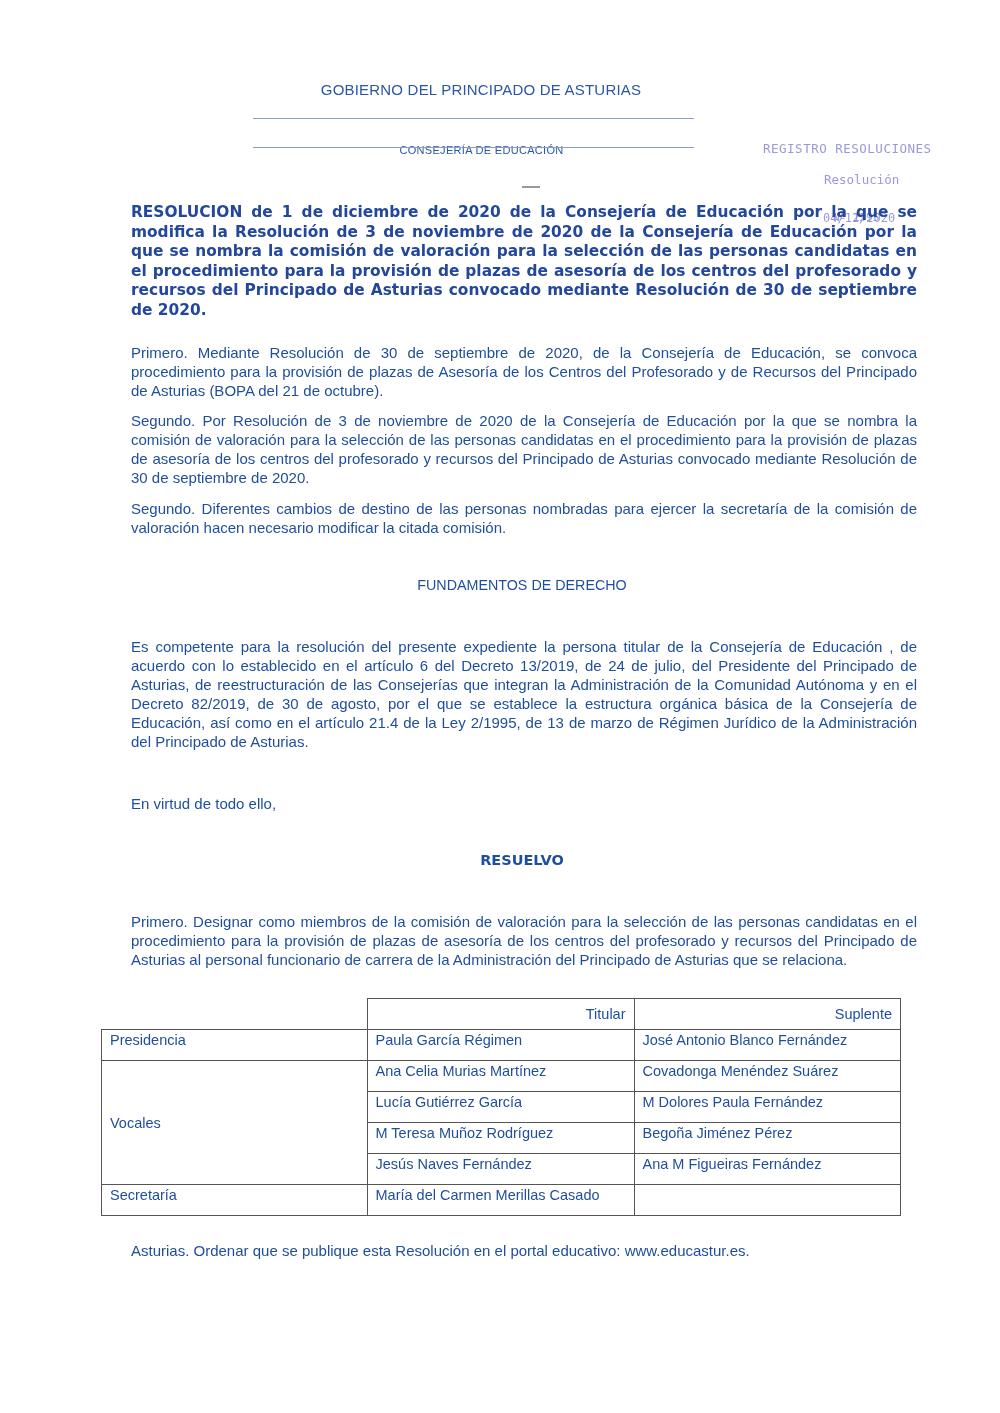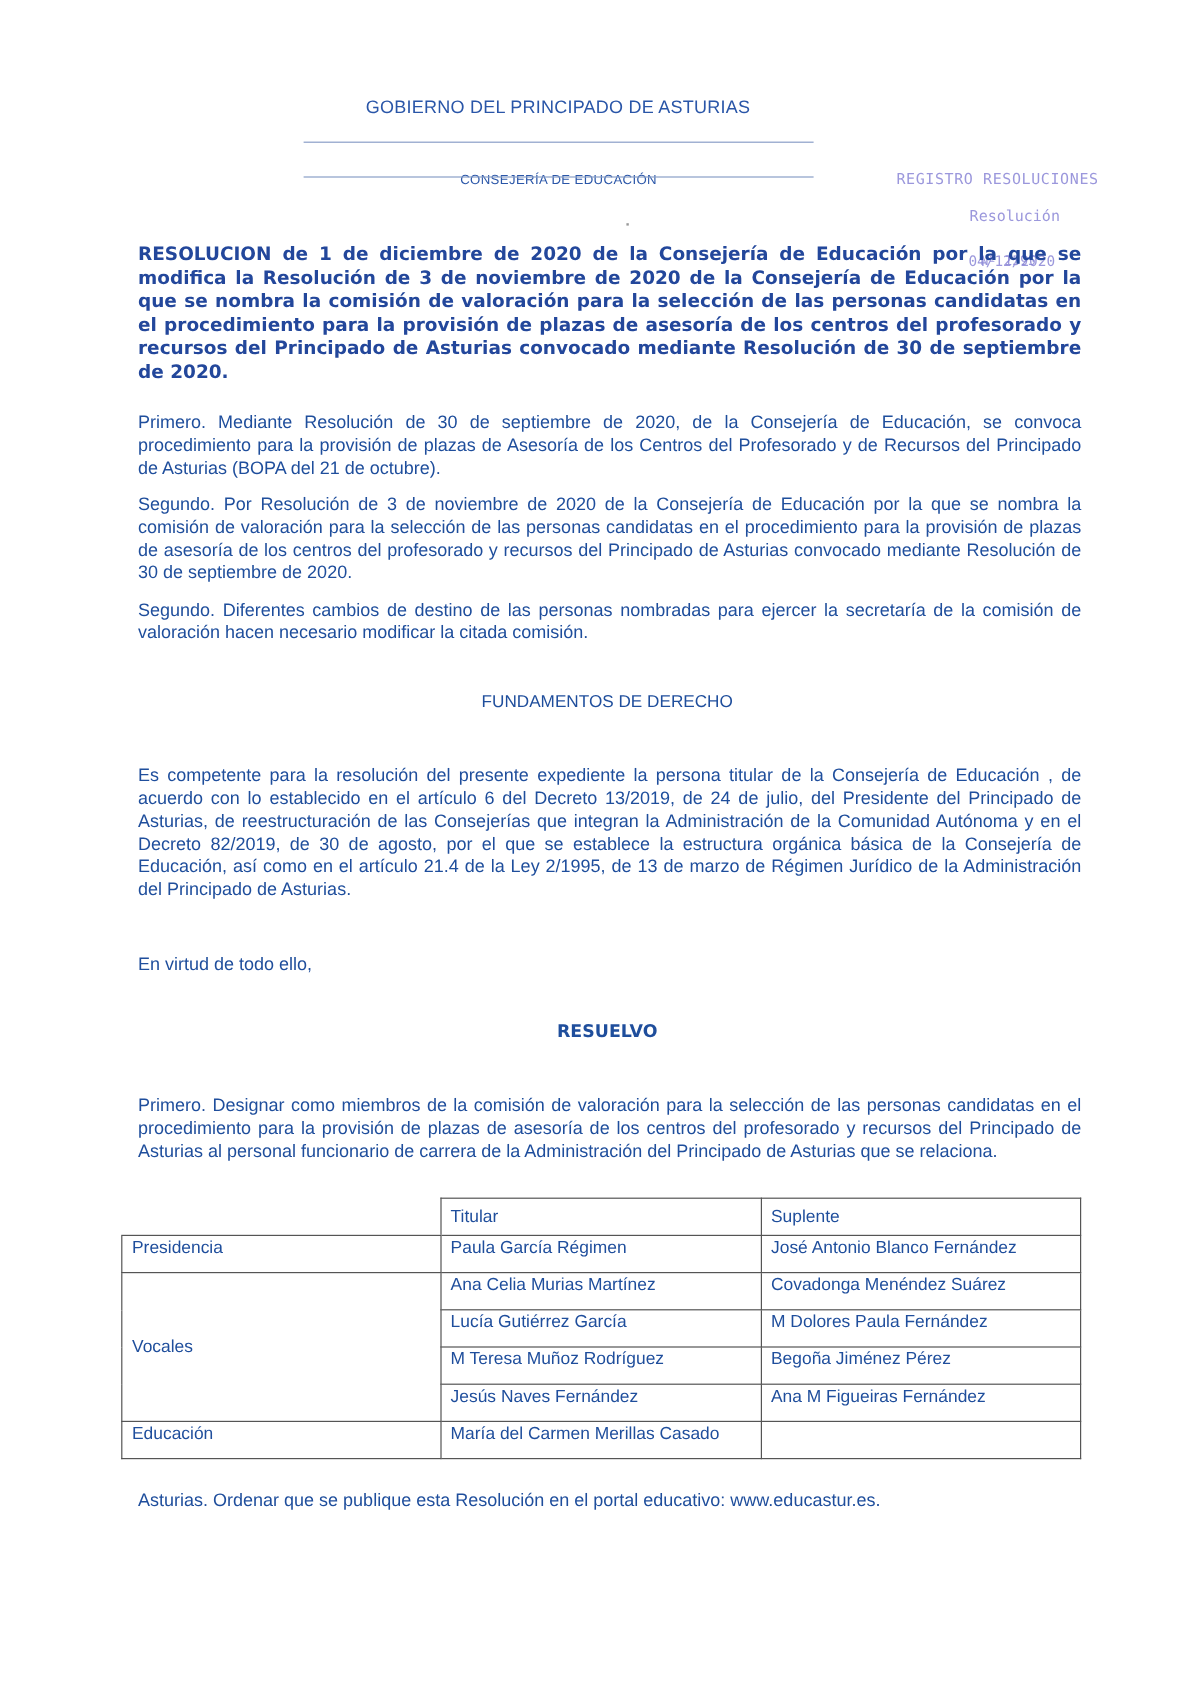--- a/index.html
+++ b/index.html
@@ -1,18 +1,18 @@
 <!DOCTYPE html>
 <html><head>
 <meta charset="utf-8">
 <style>
   html, body { margin: 0; padding: 0; background: #ffffff; }
   body { width: 1000px; height: 1413px; position: relative; overflow: hidden;
          font-family: "DejaVu Sans", sans-serif; color: #1f4e9c; }
-  .abs { position: absolute; }
+  .abs { position: absolute; padding-left: 16px; }
   .gov-title { top: 81px; left: 0; width: 930px; text-align: center; font-size: 15px;
                letter-spacing: 0.2px; color: #2a56a8; font-family: "Liberation Sans", sans-serif; }
   .hr { height: 0; border-top: 1px solid #8a9fc7; }
   .hr1 { top: 118px; left: 253px; width: 425px; }
   .hr2 { top: 147px; left: 253px; width: 425px; }
   .dept { top: 125px; left: 253px; width: 425px; text-align: center; font-size: 11px;
           color: #2a56a8; font-family: "Liberation Sans", sans-serif; letter-spacing: 0.3px; margin-top: 19px; }
   .stamp { color: #8a86d6; font-family: "DejaVu Sans Mono", monospace; opacity: 0.85; margin-left: 32px; }
   .stamp1 { top: 141px; left: 715px; font-size: 12.5px; letter-spacing: 0.5px; }
   .stamp2 { top: 172px; left: 776px; font-size: 12.5px; }
@@ -29,21 +29,21 @@
   .fund { top: 577px; left: 0; width: 1012px; text-align: center; font-size: 14.3px;
           font-family: "Liberation Sans", sans-serif; }
   .p4 { top: 637px; }
   .p5 { top: 794px; }
   .resuelvo { top: 852px; left: 0; width: 1012px; text-align: center; font-weight: bold; font-size: 14.5px; }
   .p6 { top: 912px; }
   table.members { position: absolute; top: 998px; left: 101px; width: 800px; border-collapse: collapse;
                   font-family: "Liberation Sans", sans-serif; font-size: 14.5px; color: #1f4e9c; }
   table.members td, table.members th { border: 1.5px solid #555; padding: 2px 8px; height: 26px;
                   font-weight: normal; text-align: left; vertical-align: top; }
-  table.members th { text-align: left; vertical-align: middle; }
+  table.members th { text-align: right; vertical-align: middle; }
   table.members .blank { border: none; border-bottom: 1.5px solid #555; }
   .col1 { width: 249px; }
   .col2 { width: 250px; }
   .p7 { top: 1241px; }
 </style>
 </head>
 <body>
 
 <div class="abs gov-title">GOBIERNO DEL PRINCIPADO DE ASTURIAS</div>
 <div class="abs hr hr1"></div>
@@ -92,20 +92,20 @@
   </tr>
   <tr>
     <td>M Teresa Muñoz Rodríguez</td>
     <td>Begoña Jiménez Pérez</td>
   </tr>
   <tr>
     <td>Jesús Naves Fernández</td>
     <td>Ana M Figueiras Fernández</td>
   </tr>
   <tr>
-    <td>Educación</td>
+    <td>Secretaría</td>
     <td>María del Carmen Merillas Casado</td>
     <td></td>
   </tr>
 </tbody>
   </table>
 
 <div class="abs para p7">Asturias. Ordenar que se publique esta Resolución en el portal educativo: www.educastur.es.</div>
 
 </body></html>

